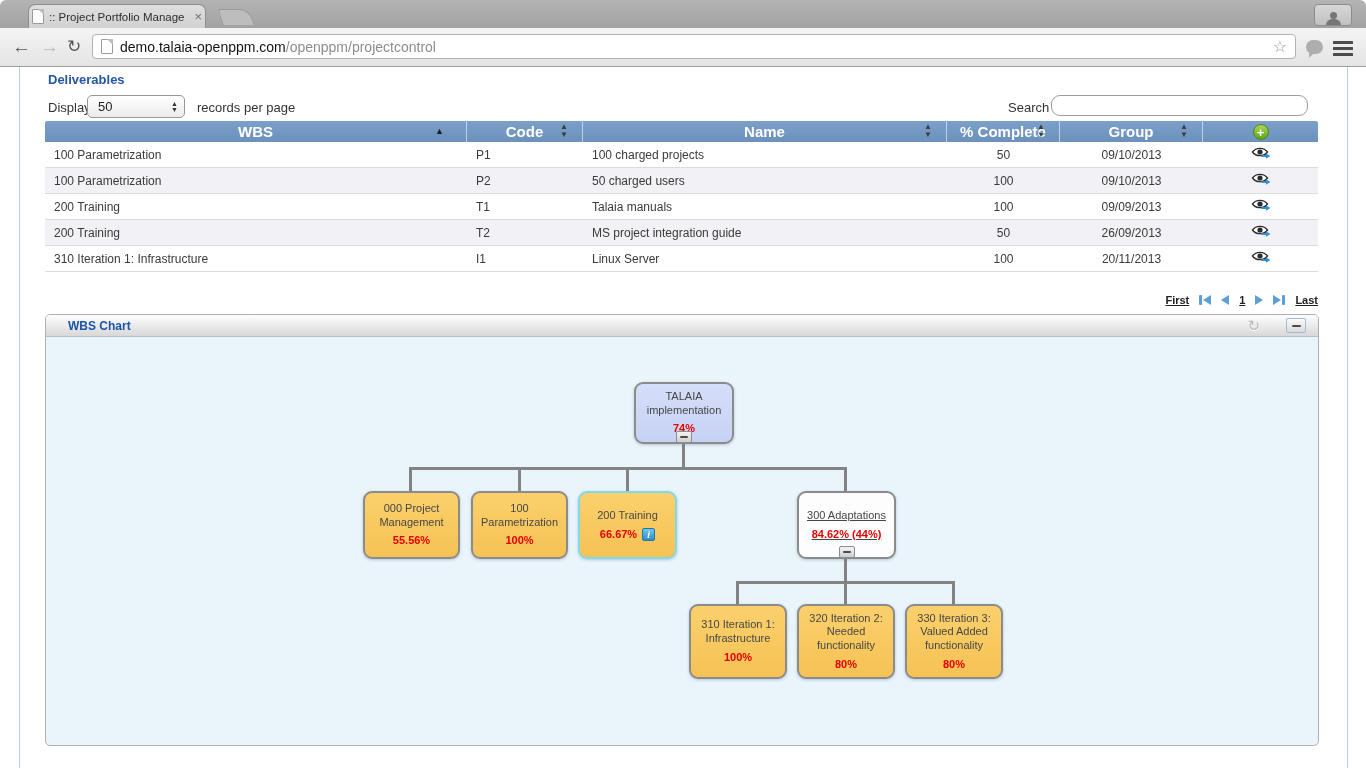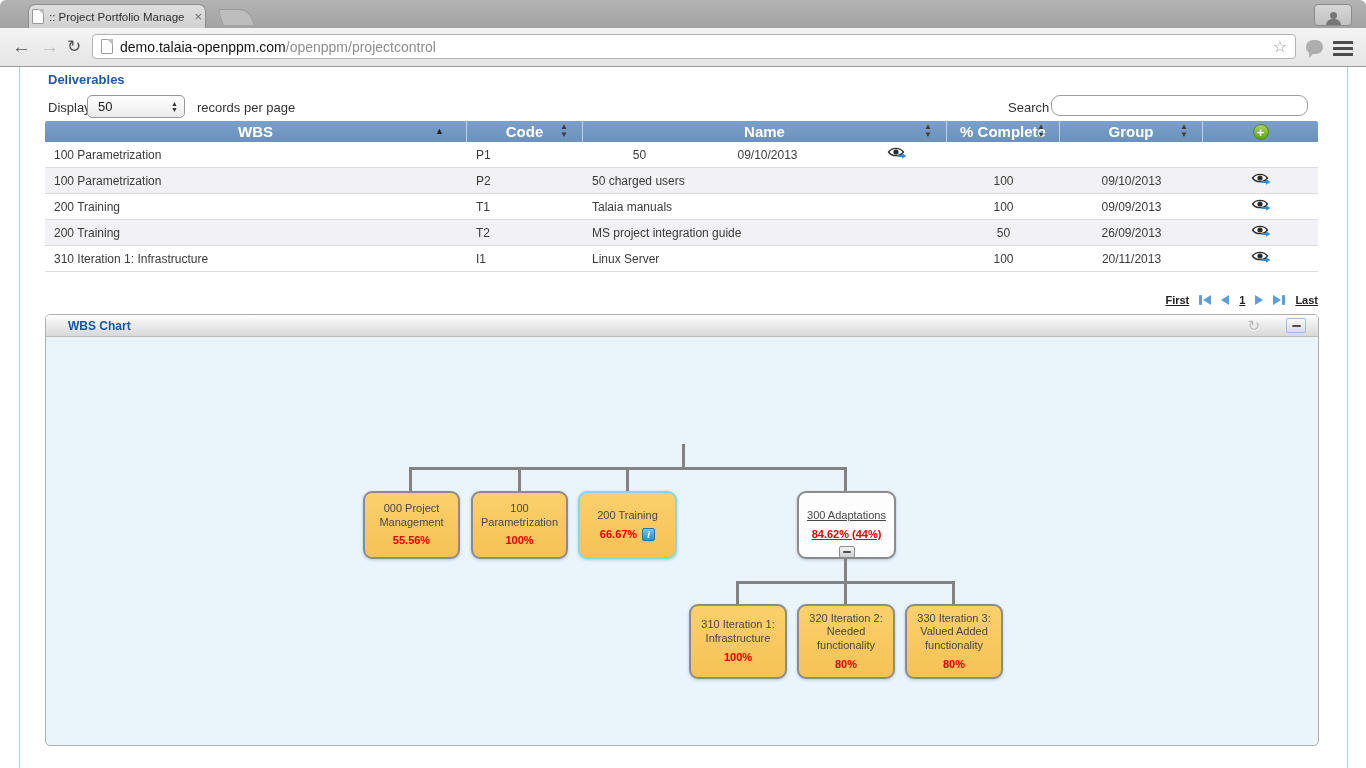--- a/index.html
+++ b/index.html
@@ -195,20 +195,21 @@
     </div>
     <div class="th" style="width:115px;">
       <span class="add-btn">+</span>
     </div>
   </div>
 
   <div class="tbody">
     <div class="trow">
       <span class="td" style="width:422px;">100 Parametrization</span>
       <span class="td" style="width:116px;">P1</span>
+      <span class="td" style="width:364px;">100 charged projects</span>
       <span class="td c" style="width:113px;">50</span>
       <span class="td c" style="width:143px;">09/10/2013</span>
       <span class="td c" style="width:115px;"><span class="eye"><svg width="20" height="14" viewBox="0 0 20 14">
               <path d="M1.5 6 C5 1.2,13 1.2,16.5 6 C13 10.8,5 10.8,1.5 6 Z" fill="#fdfdfd" stroke="#2b2b2b" stroke-width="1.3"></path>
               <circle cx="9" cy="6" r="2.6" fill="#2b2b2b"></circle>
               <rect x="10.5" y="9" width="5" height="2" fill="#2e8fd4"></rect>
               <path d="M15 7.2 L19.4 10 L15 12.8 Z" fill="#2e8fd4"></path>
             </svg></span></span>
     </div>
     <div class="trow alt">
@@ -299,20 +300,27 @@
     <div class="conn" style="left:363px;top:152px;width:3px;height:26px;"></div>
     <div class="conn" style="left:472px;top:152px;width:3px;height:26px;"></div>
     <div class="conn" style="left:580px;top:152px;width:3px;height:26px;"></div>
     <div class="conn" style="left:798px;top:152px;width:3px;height:26px;"></div>
     <div class="conn" style="left:798px;top:244px;width:3px;height:25px;"></div>
     <div class="conn" style="left:690px;top:266px;width:219px;height:3px;"></div>
     <div class="conn" style="left:690px;top:266px;width:3px;height:26px;"></div>
     <div class="conn" style="left:798px;top:266px;width:3px;height:26px;"></div>
     <div class="conn" style="left:906px;top:266px;width:3px;height:26px;"></div>
 
+    <div class="node root" style="left:588px;top:67px;width:100px;height:62px;">
+      <span>TALAIA implementation</span>
+      <span class="pct">74%</span>
+      <span class="collapse-btn">
+          <span class="minus-bar"></span>
+        </span>
+    </div>
 
     <div class="node" style="left:317px;top:176px;width:97px;height:68px;">
       <span>000 Project Management</span>
       <span class="pct">55.56%</span>
     </div>
     <div class="node" style="left:425px;top:176px;width:97px;height:68px;">
       <span>100 Parametrization</span>
       <span class="pct">100%</span>
     </div>
     <div class="node cyan" style="left:532px;top:176px;width:99px;height:68px;">

